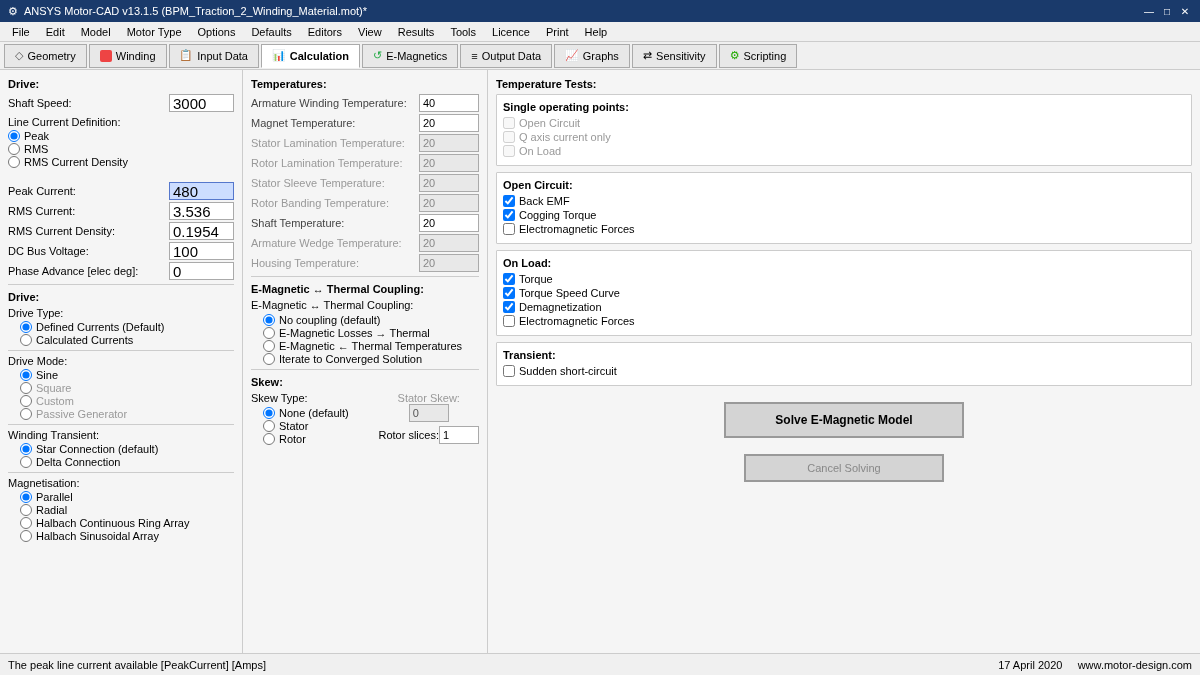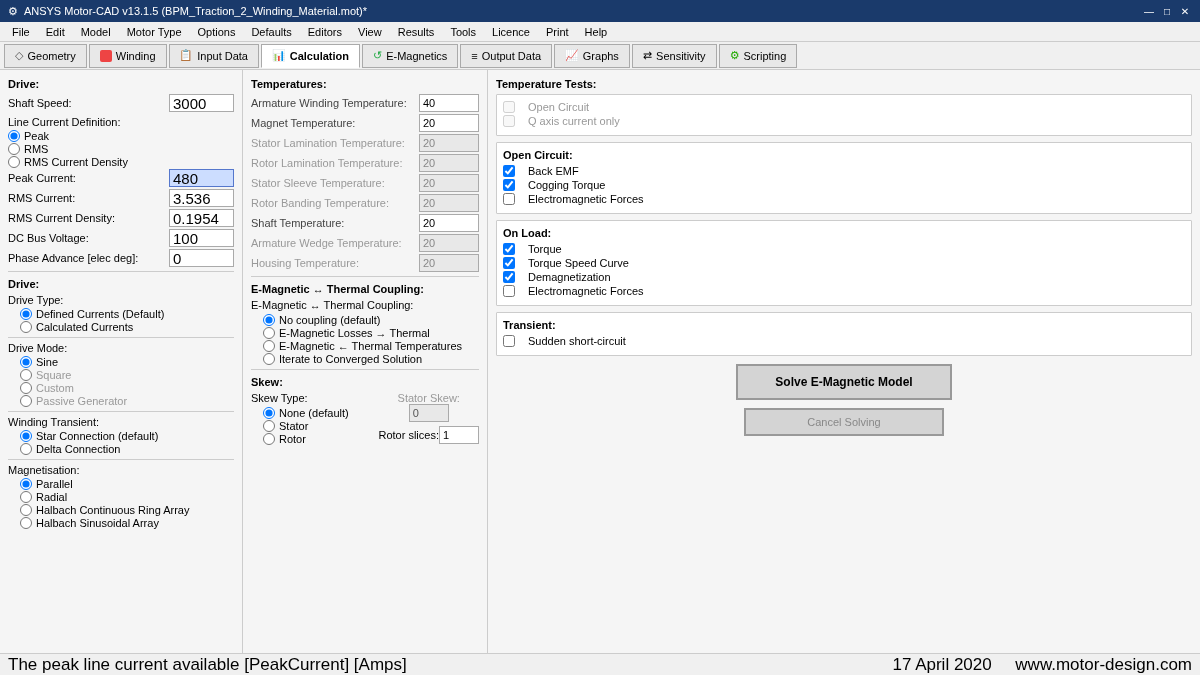--- a/index.html
+++ b/index.html
@@ -36,38 +36,38 @@
     .section-header { font-weight: bold; font-size: 11px; margin-bottom: 4px; margin-top: 6px; }
     .section-header:first-child { margin-top: 0; }
     
     
     .form-row { display: flex; align-items: center; margin-bottom: 2px; }
     .form-label { font-size: 11px; flex: 1; }
     .form-input { width: 65px; height: 18px; border: 1px solid #aaa; font-size: 15px; padding: 1px 3px; background: #fff; }
     .form-input.highlight { background: #ccddff; border: 1px solid #5577cc; }
     .radio-item { display: flex; align-items: center; gap: 4px; margin-bottom: 1px; font-size: 11px; cursor: pointer; }
     .radio-item input[type="radio"] { margin: 0; width: 12px; height: 12px; }
-    .checkbox-item { display: flex; align-items: center; gap: 13px; margin-bottom: 2px; font-size: 11px; cursor: pointer; }
+    .checkbox-item { display: flex; align-items: center; gap: 4px; margin-bottom: 2px; font-size: 11px; cursor: pointer; }
     .checkbox-item input[type="checkbox"] { margin: 0; width: 12px; height: 12px; }
     
     
     .temp-row { display: flex; align-items: center; margin-bottom: 2px; }
     .temp-label { font-size: 11px; flex: 1; color: #444; }
     .temp-input { width: 60px; height: 18px; border: 1px solid #aaa; font-size: 11px; padding: 1px 3px; background: #fff; }
     .temp-input.disabled { background: #e8e8e8; color: #888; }
     
     
     .divider { height: 1px; background: #ccc; margin: 4px 0; }
     
     
-    .solve-btn { width: 216px; height: 36px; background: #d4d4d4; border: 2px solid #999; cursor: pointer; font-size: 12px; font-weight: bold; margin: 8px auto; display: block; }
+    .solve-btn { width: 240px; height: 36px; background: #d4d4d4; border: 2px solid #999; cursor: pointer; font-size: 12px; font-weight: bold; margin: 16px auto; display: block; }
     .cancel-btn { width: 200px; height: 28px; background: #d4d4d4; border: 2px solid #999; cursor: pointer; font-size: 11px; margin: 4px auto; display: block; color: #888; }
     
     
-    #status-bar { background: #f0f0f0; height: 22px; border-top: 1px solid #ccc; display: flex; align-items: center; justify-content: space-between; padding: 0 8px; font-size: 17px; }
+    #status-bar { background: #f0f0f0; height: 22px; border-top: 1px solid #ccc; display: flex; align-items: center; justify-content: space-between; padding: 0 8px; font-size: 11px; }
     
     
     .perf-section { border: 1px solid #ccc; background: #fff; padding: 6px; margin-bottom: 6px; border-radius: 1px; }
     .perf-title { font-weight: bold; font-size: 11px; margin-bottom: 4px; }
     .disabled-text { color: #999; }
     .skew-input { width: 55px; height: 18px; border: 1px solid #aaa; font-size: 11px; padding: 1px 3px; }
     
     
     .indent { padding-left: 12px; }
   </style>
@@ -151,21 +151,21 @@
     </div>
     <div class="radio-item">
       <input type="radio" name="linecurrent" style=""> 
         <span>RMS</span>
     </div>
     <div class="radio-item">
       <input type="radio" name="linecurrent" style=""> 
         <span>RMS Current Density</span>
     </div>
 
-    <div class="form-row" style="margin-top:1px;justify-content:center;">
+    <div class="form-row" style="margin-top:14px;justify-content:center;">
       <span class="form-label">Peak Current:</span>
       <input type="text" class="form-input highlight" value="480" style="">
     </div>
     <div class="form-row">
       <span class="form-label">RMS Current:</span>
       <input type="text" class="form-input" value="3.536" style="">
     </div>
     <div class="form-row">
       <span class="form-label">RMS Current Density:</span>
       <input type="text" class="form-input" value="0.1954" style="">
@@ -329,27 +329,32 @@
           <input type="text" class="skew-input" value="1" style="width: 40px; height: 18px; border: 1px solid rgb(170, 170, 170); font-size: 11px; padding: 1px 3px;">
         </div>
       </div>
     </div>
   </div>
 
   <div id="right-panel">
     <div class="section-header">Temperature Tests:</div>
 
     <div class="perf-section">
+      <div class="perf-title">Single operating points:</div>
       <div class="checkbox-item">
         <input type="checkbox" disabled="" style=""> 
           <span style="color:#999">Open Circuit</span>
       </div>
       <div class="checkbox-item">
         <input type="checkbox" disabled="" style=""> 
           <span style="color:#999">Q axis current only</span>
+      </div>
+      <div class="checkbox-item">
+        <input type="checkbox" disabled="" style=""> 
+          <span style="color:#999">On Load</span>
       </div>
     </div>
 
     <div class="perf-section">
       <div class="perf-title">Open Circuit:</div>
       <div class="checkbox-item">
         <input type="checkbox" checked="" style=""> 
           <span>Back EMF</span>
       </div>
       <div class="checkbox-item">

